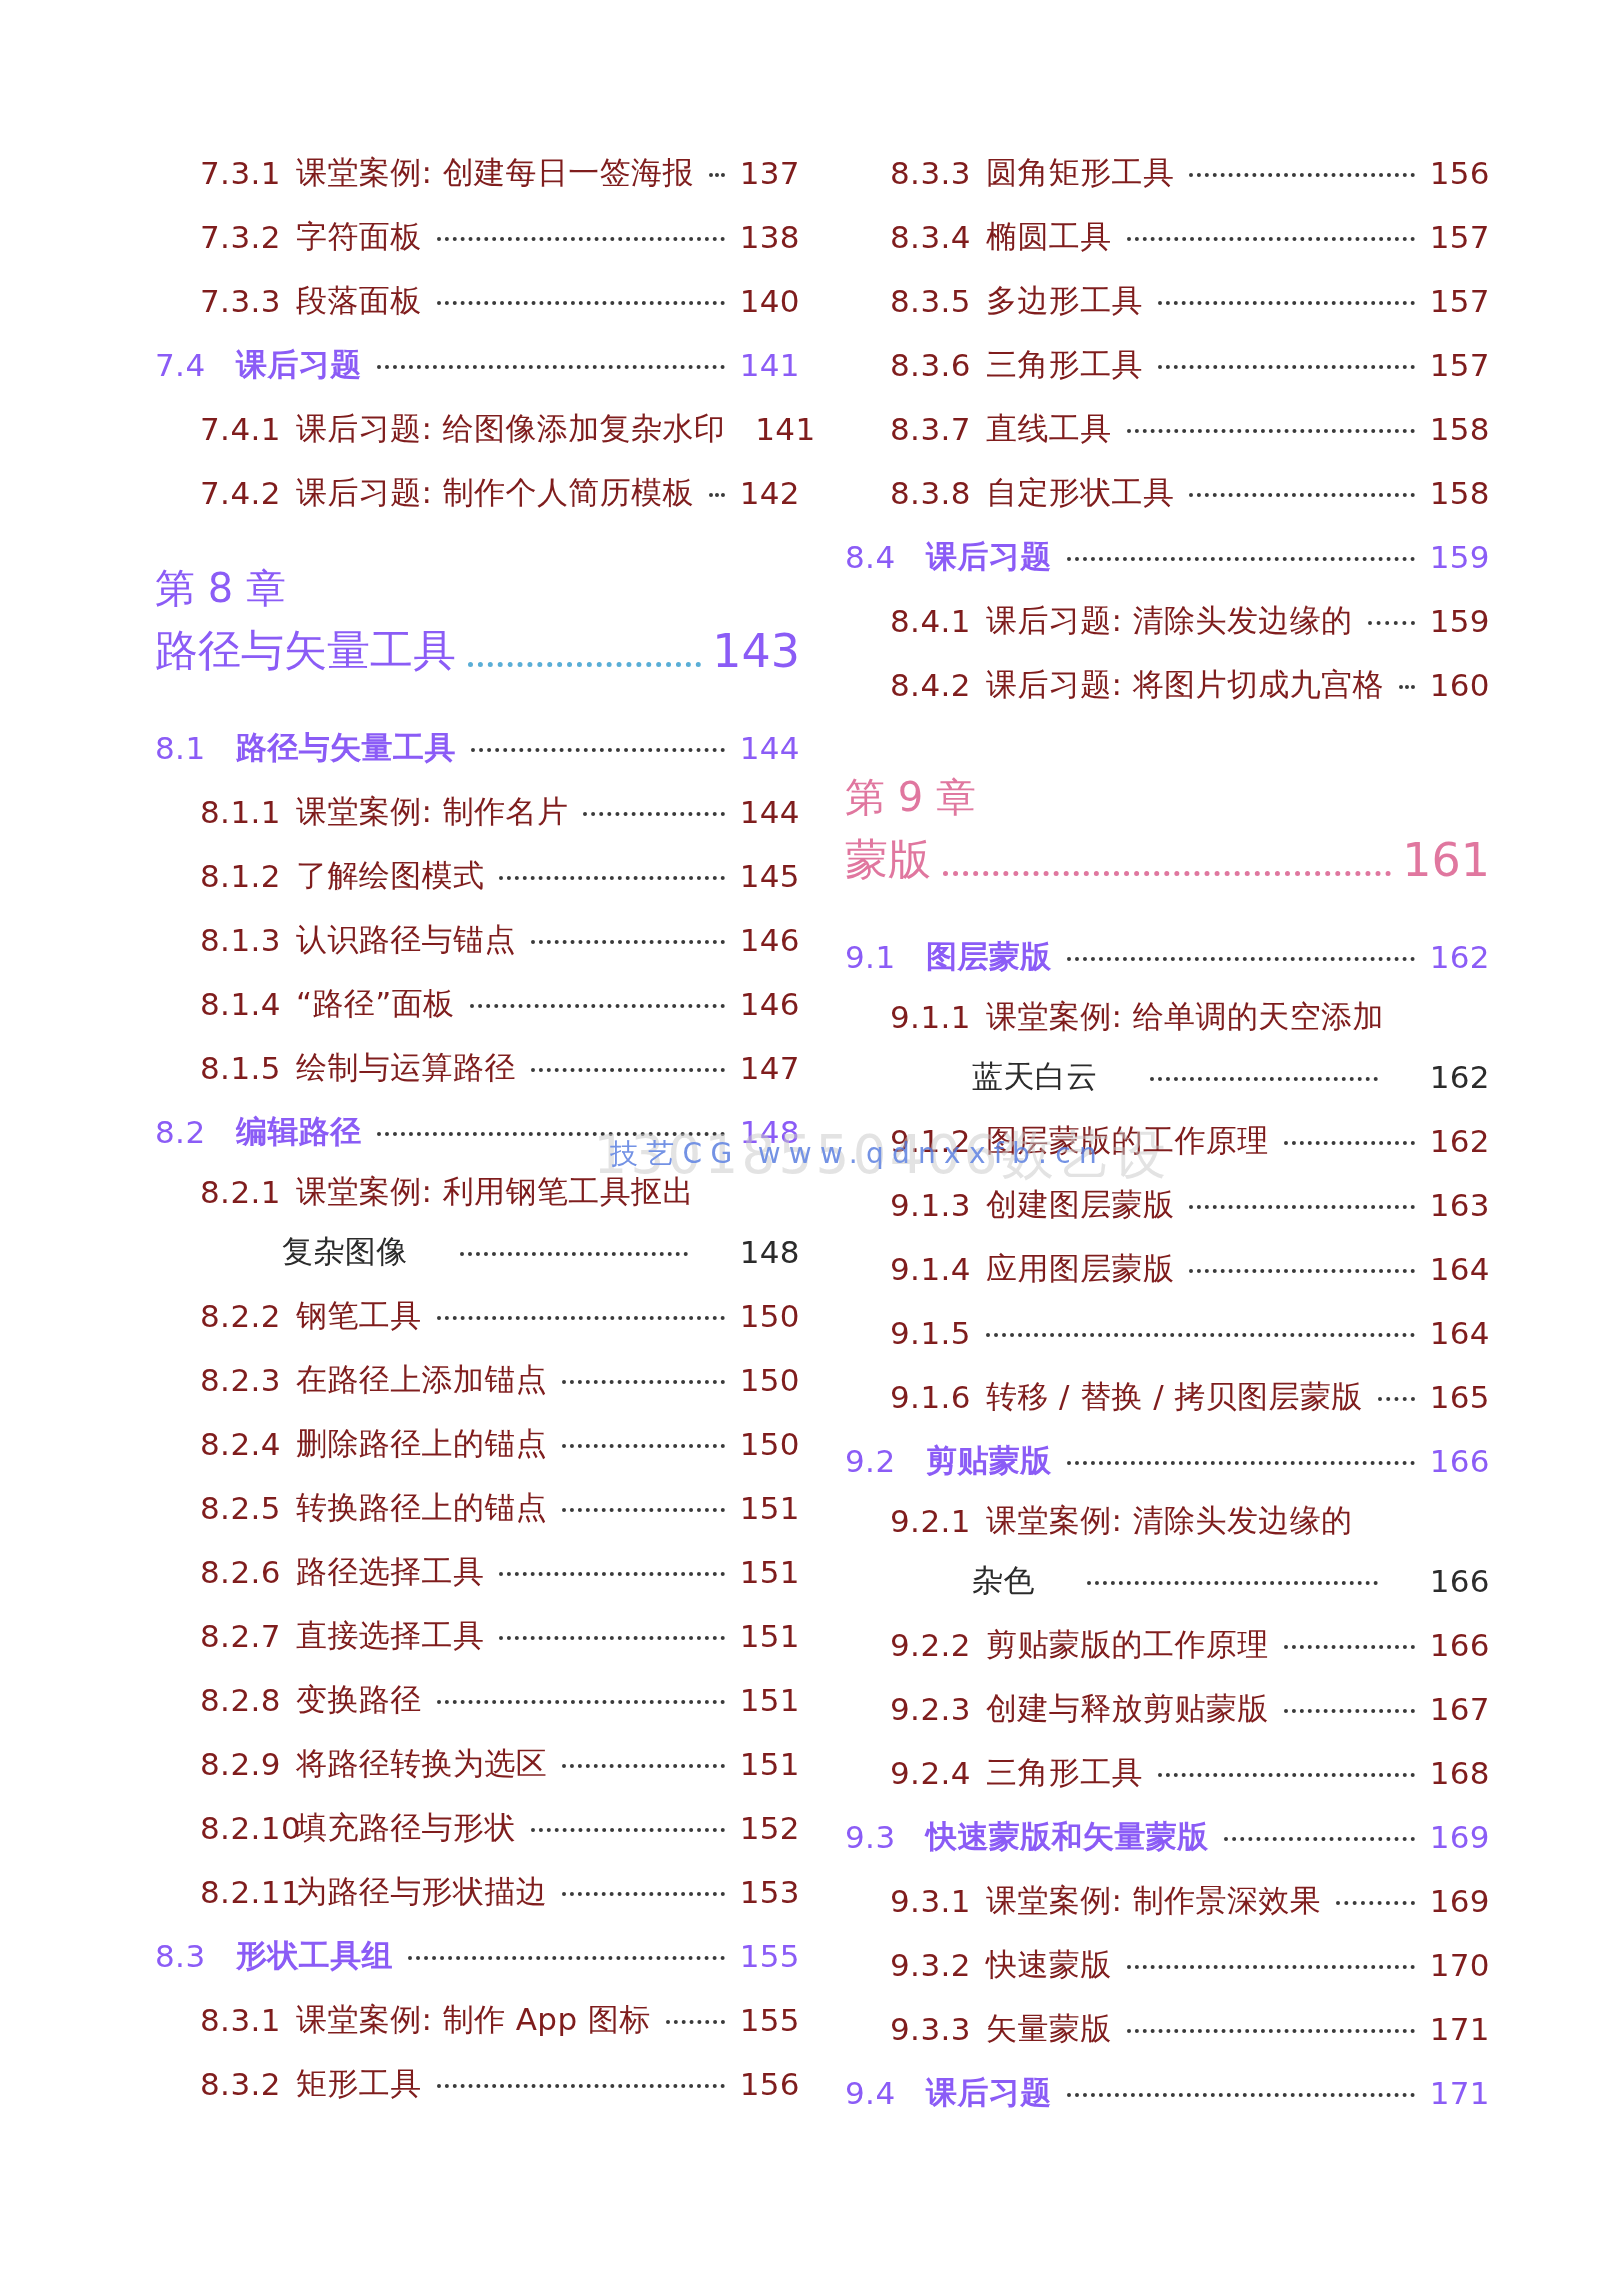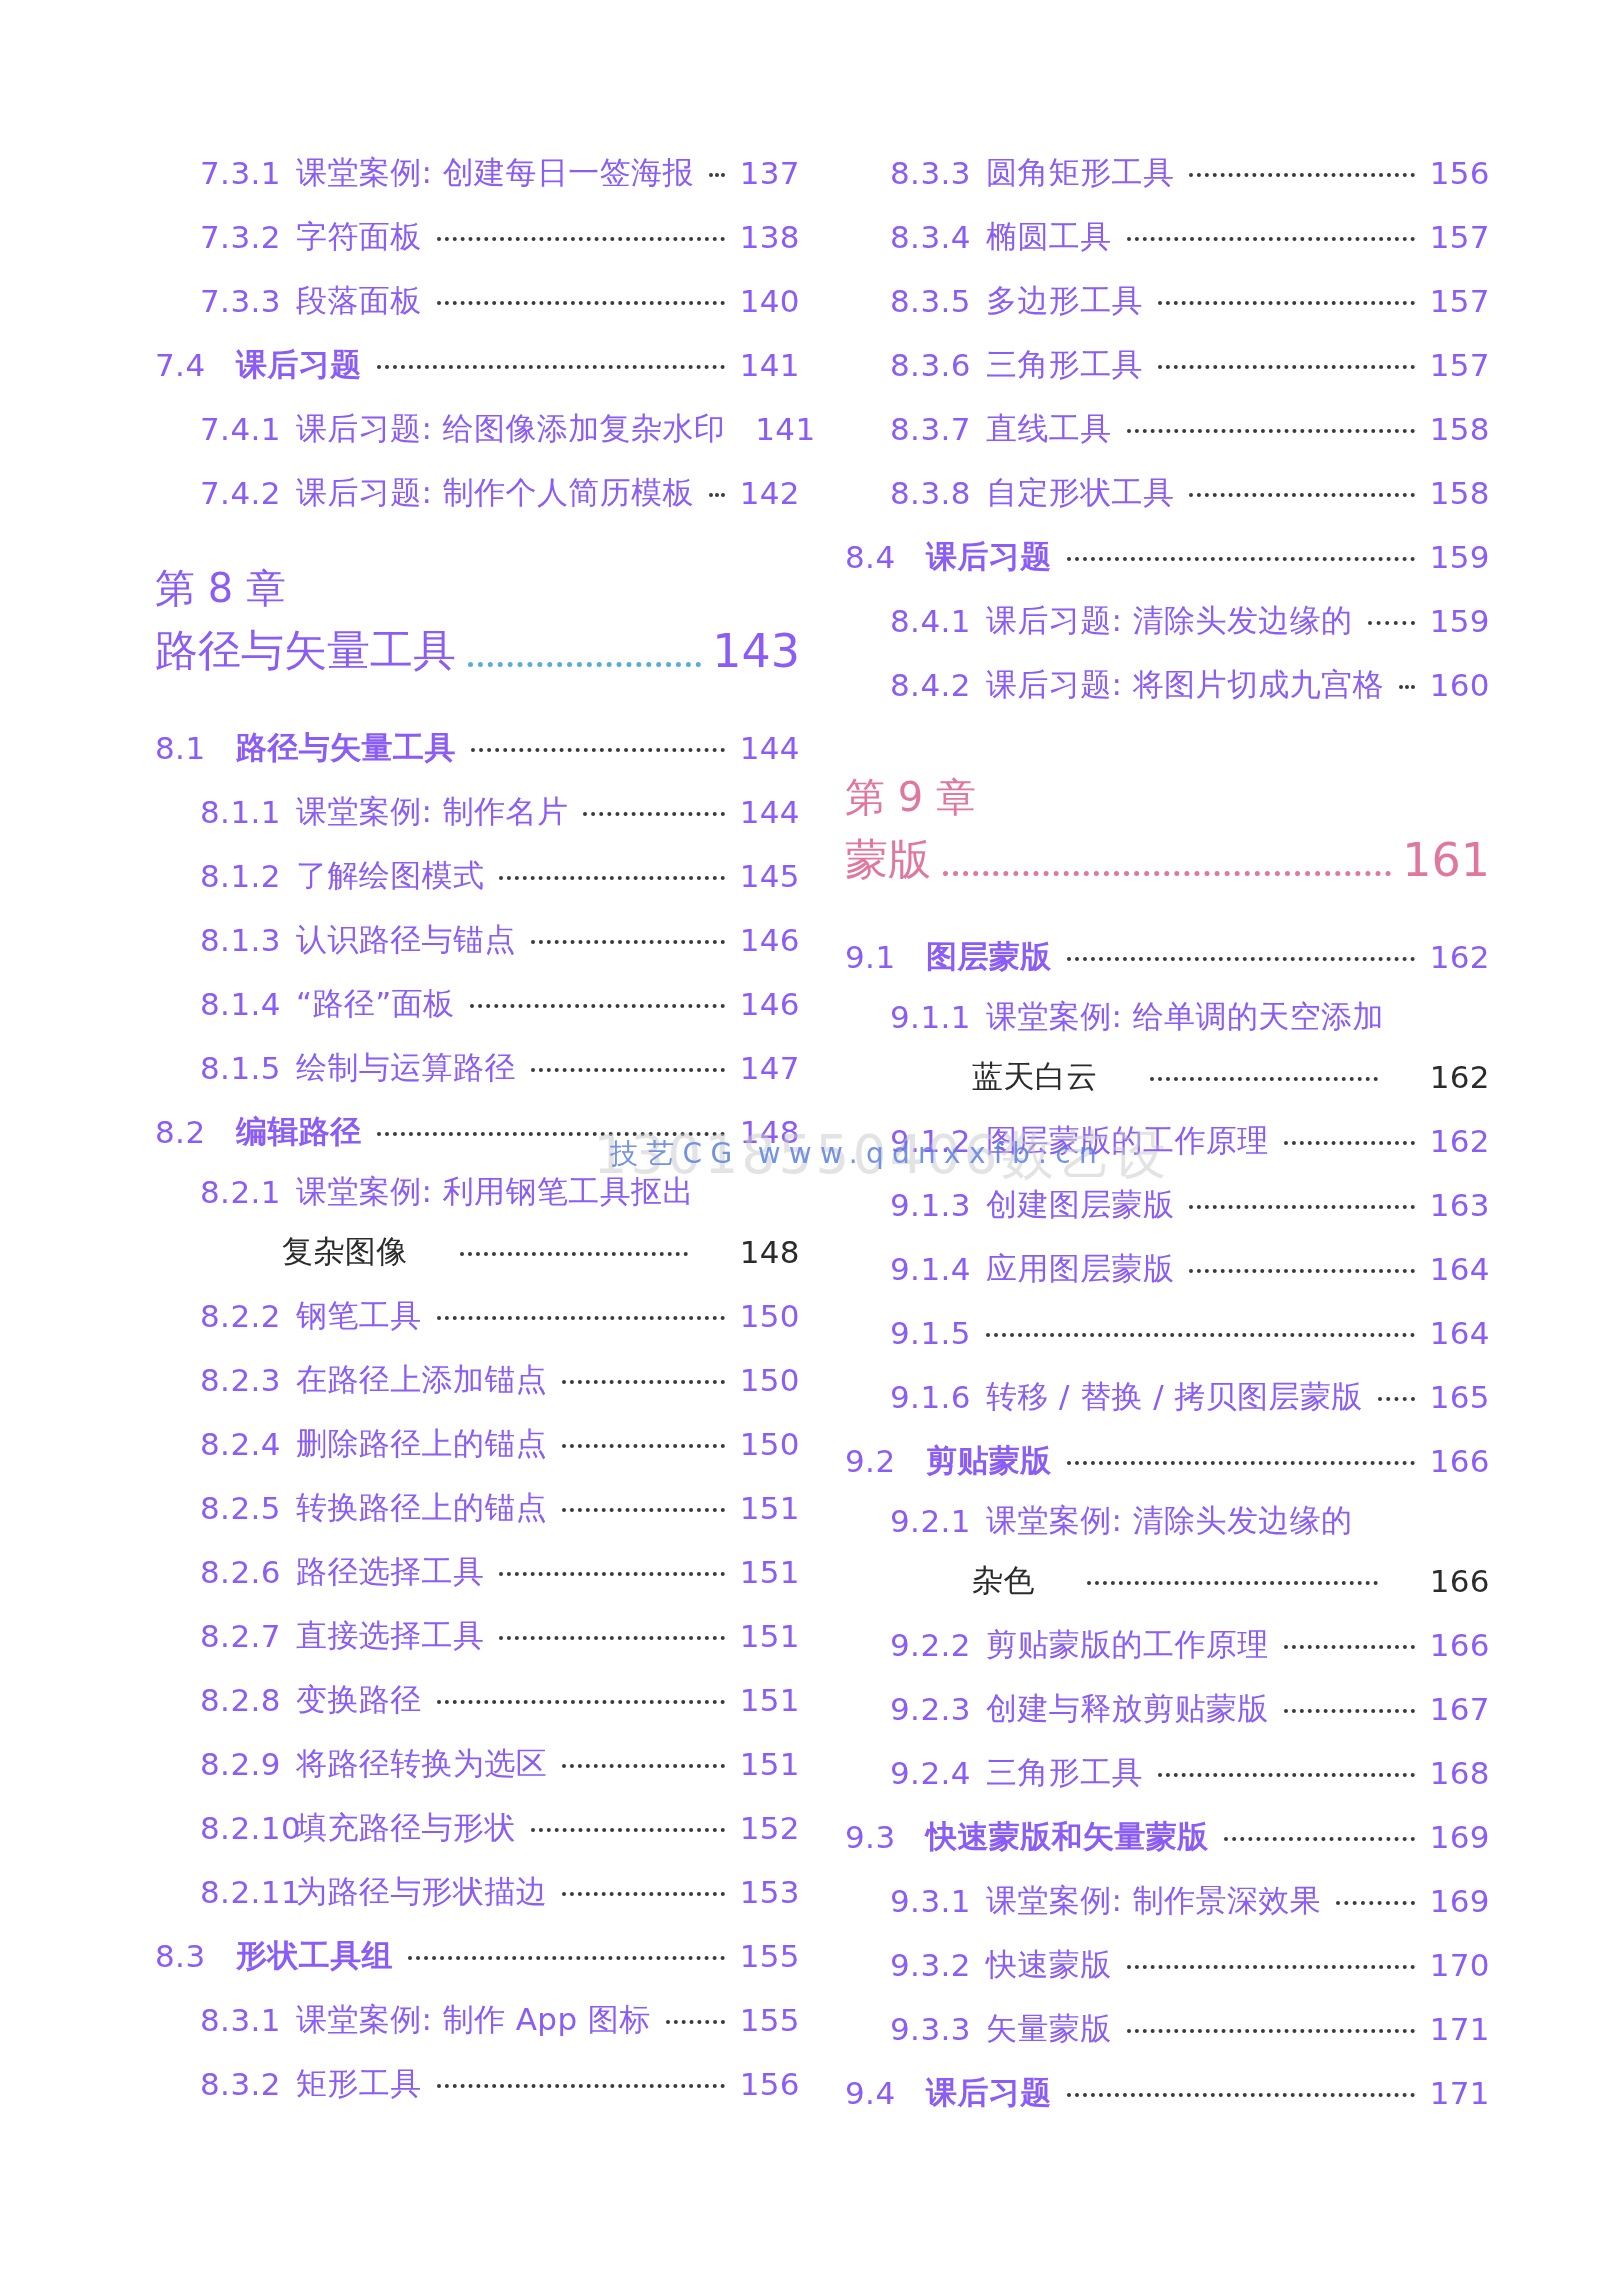--- a/index.html
+++ b/index.html
@@ -8,21 +8,21 @@
   .col { position:absolute; top:141px; width:645px; }
   .col.left { left:155px; }
   .col.right { left:845px; }
   .row { position:relative; height:64px; display:flex; align-items:center;
          font-size:31px; letter-spacing:0.4px; white-space:nowrap; }
   .row .num { display:inline-block; }
   .row .title { display:inline-block; margin-left:15px; }
   .row .leader { flex:1; margin:0 15px; height:0; border-bottom:4.1px dotted #3a3a3a;
                  position:relative; top:1.7px; }
   .row .page { min-width:58px; text-align:right; }
-  .sub { padding-left:45px; color:#8b5cf6; }
+  .sub { padding-left:45px; color:#7f1d1d; }
   .sub .num { width:81px; }
   .cont { padding-left:127px;gap:37px; }
   .sec { font-weight:bold; color:#8b5cf6; }
   .sec .num { font-weight:normal; width:66px; }
   .sec .page { font-weight:normal; }
   .sec.blue::before, .sec.pink::before { content:""; position:absolute; left:-5px; right:-5px;
          bottom:10px; height:25px; z-index:-1; }
   .sec.blue::before { background:#dcedf5; }
   .sec.pink::before { background:#fbe1e9; }
   .row.tall { height:56px; }

